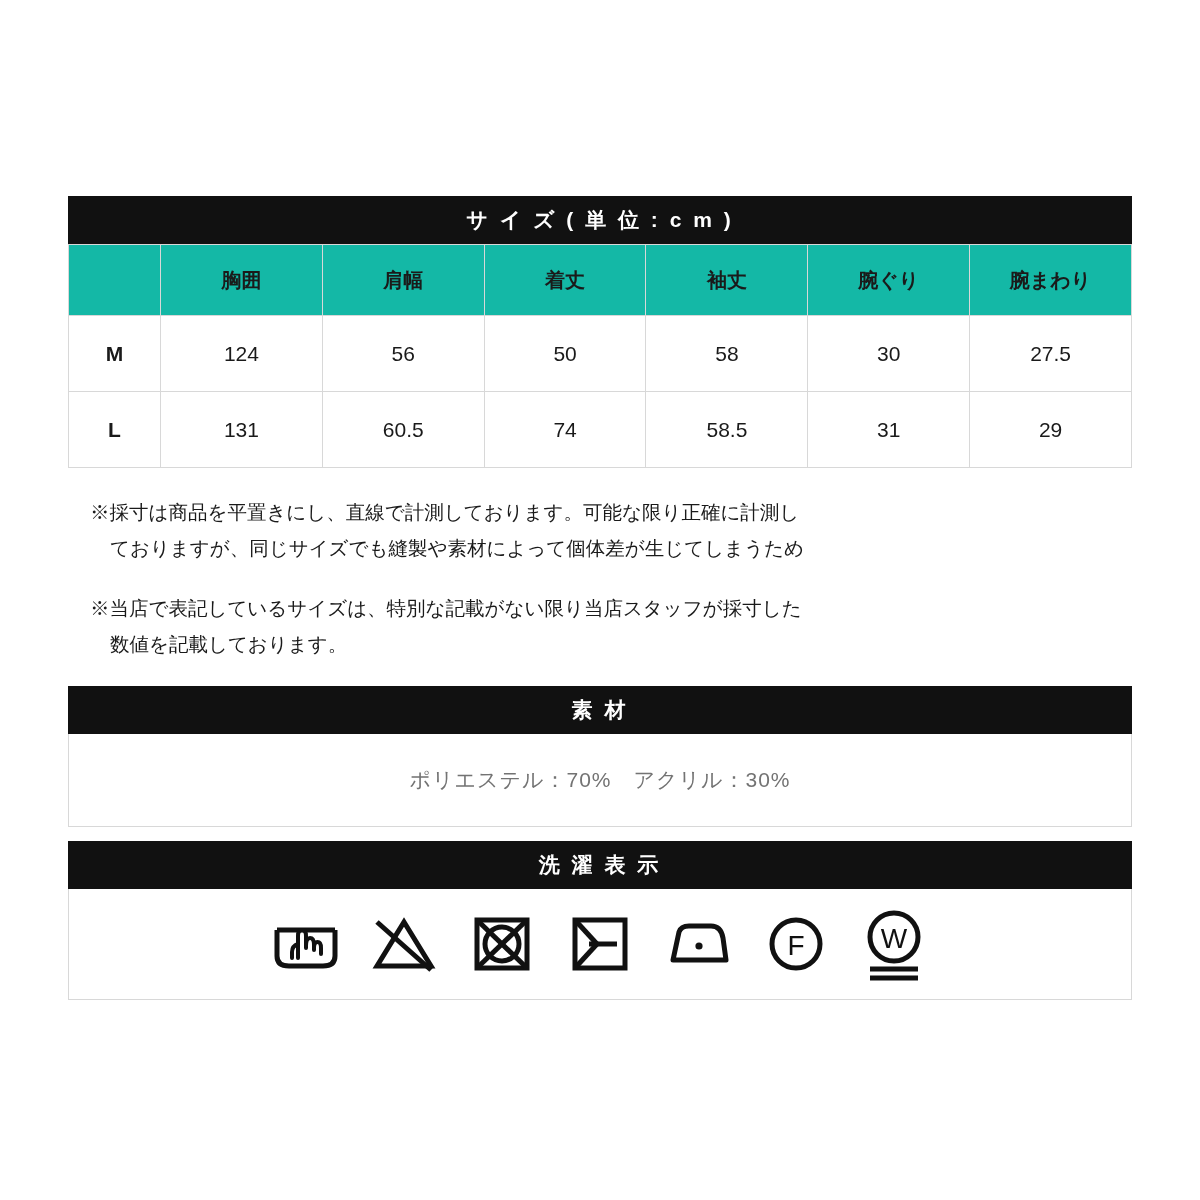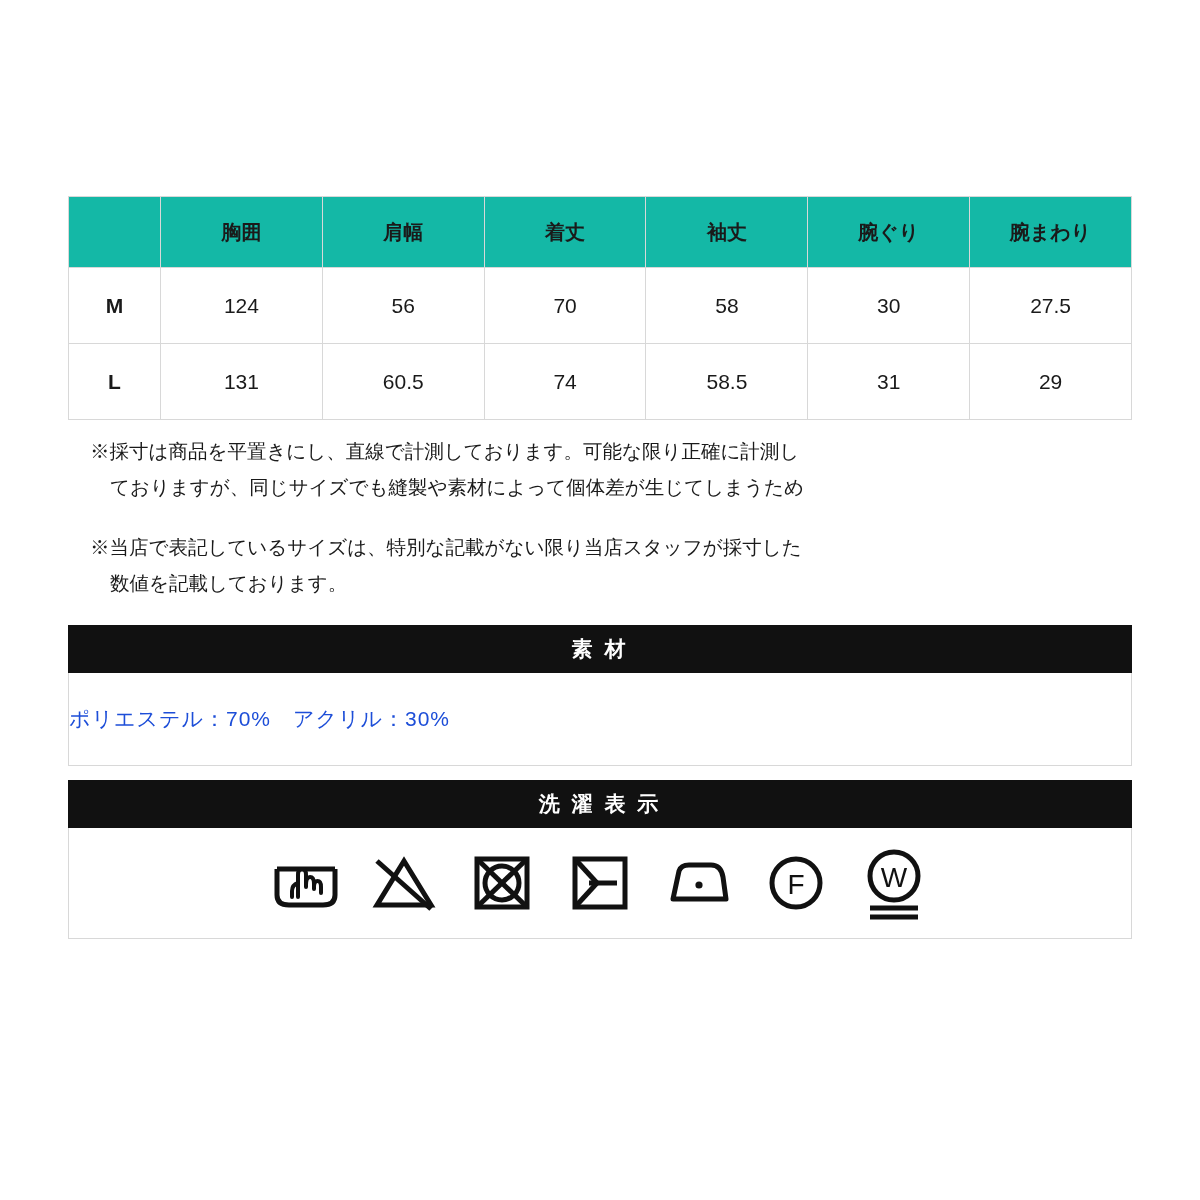--- a/index.html
+++ b/index.html
@@ -63,21 +63,21 @@
     font-weight: 400;
   }
   table.size-table tbody td.rowhead {
     font-weight: 700;
     background: #ffffff;
   }
   col.col-label { width: 92px; }
 
   
   .notes {
-    margin-top: 13px;
+    margin-top: 26px;
     padding-left: 22px;
   }
   .note-block {
     font-size: 19.5px;
     line-height: 1.85;
     color: #1a1a1a;
     margin-bottom: 24px;
   }
   .note-block p {
     margin: 0;
@@ -86,23 +86,23 @@
     padding-left: 20px;
   }
 
   
   .section {
     margin-top: 14px;
   }
   .section-body {
     border: 1px solid #d8d8d8;
     border-top: none;
-    text-align: left;
+    text-align: center;
     font-size: 21px;
-    color: #1d4ed8;
+    color: #737373;
   }
   .material-body {
     height: 92px;
     line-height: 92px;
     letter-spacing: 1px;
   }
 
   
   .care-body {
     height: 110px;
@@ -122,20 +122,21 @@
     display: block;
   }
 </style>
 </head>
 <body>
 
 <div class="page">
   <div class="content">
 
     <div>
+      <div class="bar">サ イ ズ ( 単 位 : c m )</div>
       <table class="size-table">
         <colgroup>
           <col class="col-label">
           <col>
             <col>
             <col>
             <col>
             <col>
             <col>
         </colgroup>
@@ -148,21 +149,21 @@
             <th>袖丈</th>
             <th>腕ぐり</th>
             <th>腕まわり</th>
           </tr>
         </thead>
         <tbody>
           <tr>
             <td class="rowhead">M</td>
             <td>124</td>
             <td>56</td>
-            <td>70</td>
+            <td>50</td>
             <td>58</td>
             <td>30</td>
             <td>27.5</td>
           </tr>
           <tr>
             <td class="rowhead">L</td>
             <td>131</td>
             <td>60.5</td>
             <td>74</td>
             <td>58.5</td>

